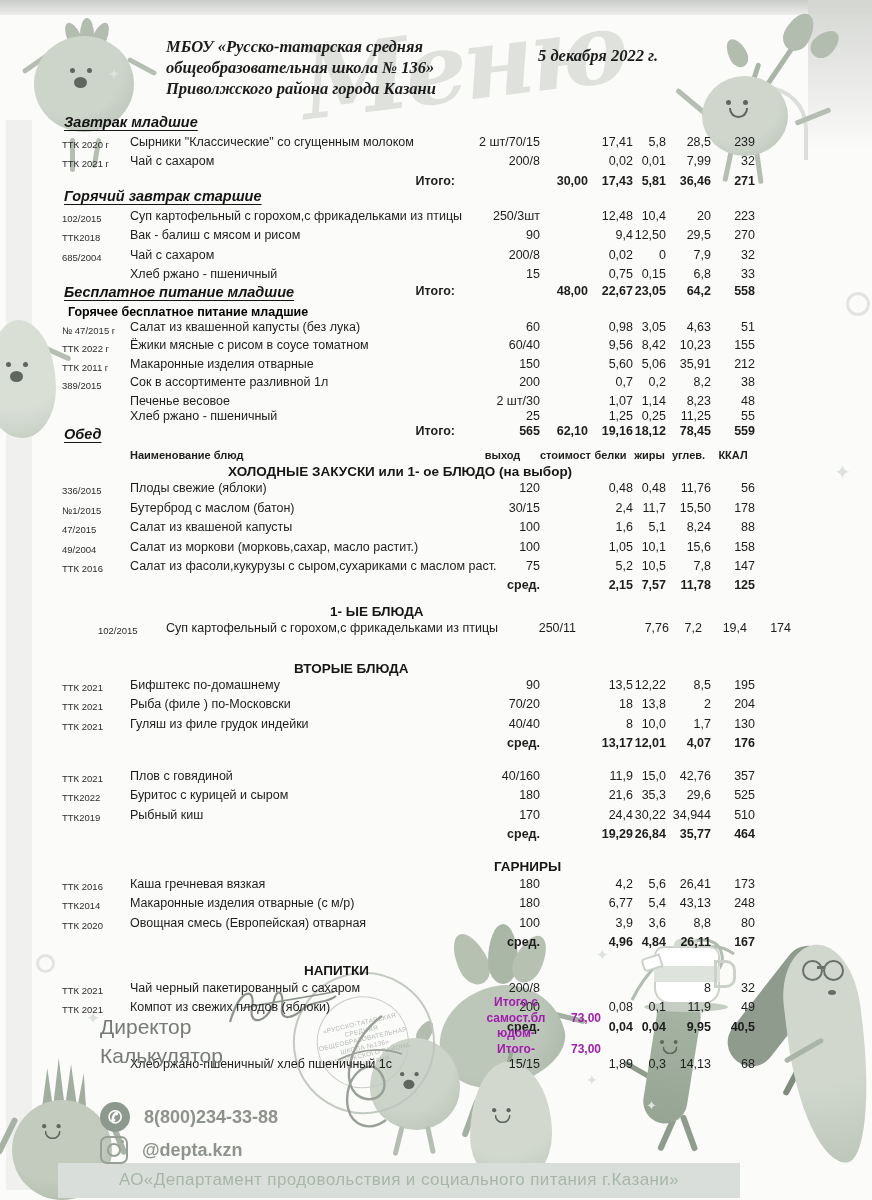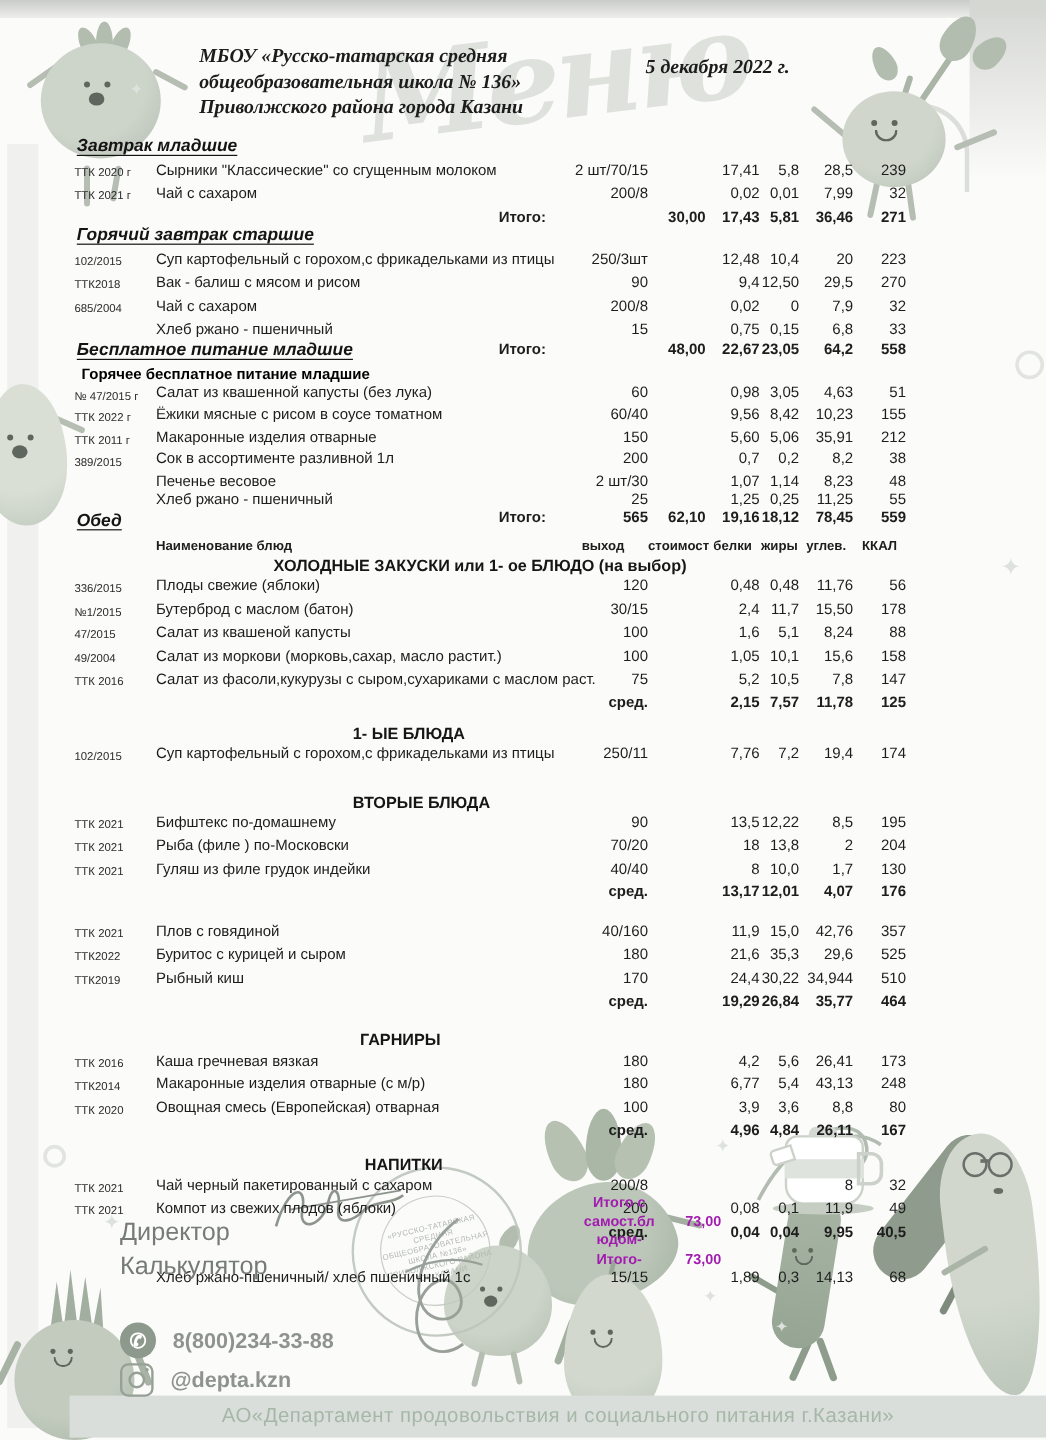--- a/index.html
+++ b/index.html
@@ -25,37 +25,37 @@
   .tight .row{line-height:15.4px;}
   .c{white-space:nowrap;}
   .code{font-size:9.5px;padding-top:3px;color:#2c2c2c;}
   .num{text-align:right;}
   .b{font-weight:bold;}
   .lbl-r{text-align:right;padding-right:10px;font-weight:bold;}
   .subtitle{font-weight:bold;margin-left:68px;line-height:16px;font-size:12.5px;}
   .head{font-weight:bold;font-size:11px;line-height:18px;}
   .head .num{text-align:center;}
   .blk-title{font-weight:bold;font-size:13.5px;min-height:16.4px;line-height:16.4px;color:#161616;}
-  .t0{margin-left:166px;}.t1{margin-left:232px;}.t2{margin-left:232px;}.t4{margin-left:238px;}.t5{margin-left:242px;}
-  .g1{margin-top:10px;}.g2{margin-top:21px;}.g3{margin-top:16px;}.g4{margin-top:17px;}.g5{margin-top:13px;}
+  .t0{margin-left:166px;}.t1{margin-left:232px;}.t2{margin-left:232px;}.t4{margin-left:238px;text-align:center;}.t5{margin-left:242px;}
+  .g1{margin-top:10px;margin-left:36px;}.g2{margin-top:21px;}.g3{margin-top:16px;}.g4{margin-top:17px;}.g5{margin-top:13px;}
   .bread{margin-top:21px;}
 
   
   .totals{position:absolute;left:483px;top:995px;width:118px;z-index:6;font-size:12px;font-weight:bold;color:#a21caf;}
   .totals .trow{display:grid;grid-template-columns:66px 52px;line-height:15.5px;}
   .totals .tv{text-align:right;}
   .totals .tc{text-align:center;}
   .roles{position:absolute;left:100px;top:1012px;z-index:6;color:#767b75;font-size:21px;line-height:29px;}
   .contact{position:absolute;left:100px;z-index:6;display:flex;align-items:center;gap:14px;color:#8e938d;font-weight:bold;font-size:18px;}
   .ct1{top:1102px;}.ct2{top:1136px;}
   .ph-ic{width:30px;height:30px;border-radius:50%;background:#8d998c;color:#fff;display:flex;align-items:center;justify-content:center;font-size:17px;}
   .ig-ic{width:24px;height:24px;border:2.5px solid #97a096;border-radius:7px;position:relative;}
   .ig-ic::before{content:"";position:absolute;left:5px;top:5px;width:10px;height:10px;border:2.5px solid #97a096;border-radius:50%;}
   .ig-ic::after{content:"";position:absolute;right:2px;top:2px;width:3px;height:3px;border-radius:50%;background:#97a096;}
-  .band{position:absolute;left:58px;top:1163px;width:814px;height:35px;background:#dadedb;z-index:1;}
+  .band{position:absolute;left:58px;top:1163px;width:682px;height:35px;background:#dadedb;z-index:1;}
   .band-text{position:absolute;left:0;top:7px;width:100%;text-align:center;color:#a6b7a8;font-size:17px;letter-spacing:.4px;}
 
   
   .stamp{position:absolute;left:293px;top:972px;width:138px;height:138px;border:2px solid #bec5bd;border-radius:50%;transform:rotate(-13deg);z-index:2;display:flex;flex-direction:column;align-items:center;justify-content:center;color:#adb4ac;opacity:.9;}
   .stamp::before{content:"";position:absolute;left:22px;top:22px;width:90px;height:90px;border:1.5px solid #c3c9c1;border-radius:50%;}
   .stamp span{display:block;font-size:6.5px;line-height:8px;text-align:center;letter-spacing:.3px;}
   .sig{position:absolute;z-index:2;}
 
   
   .veg{position:absolute;}

